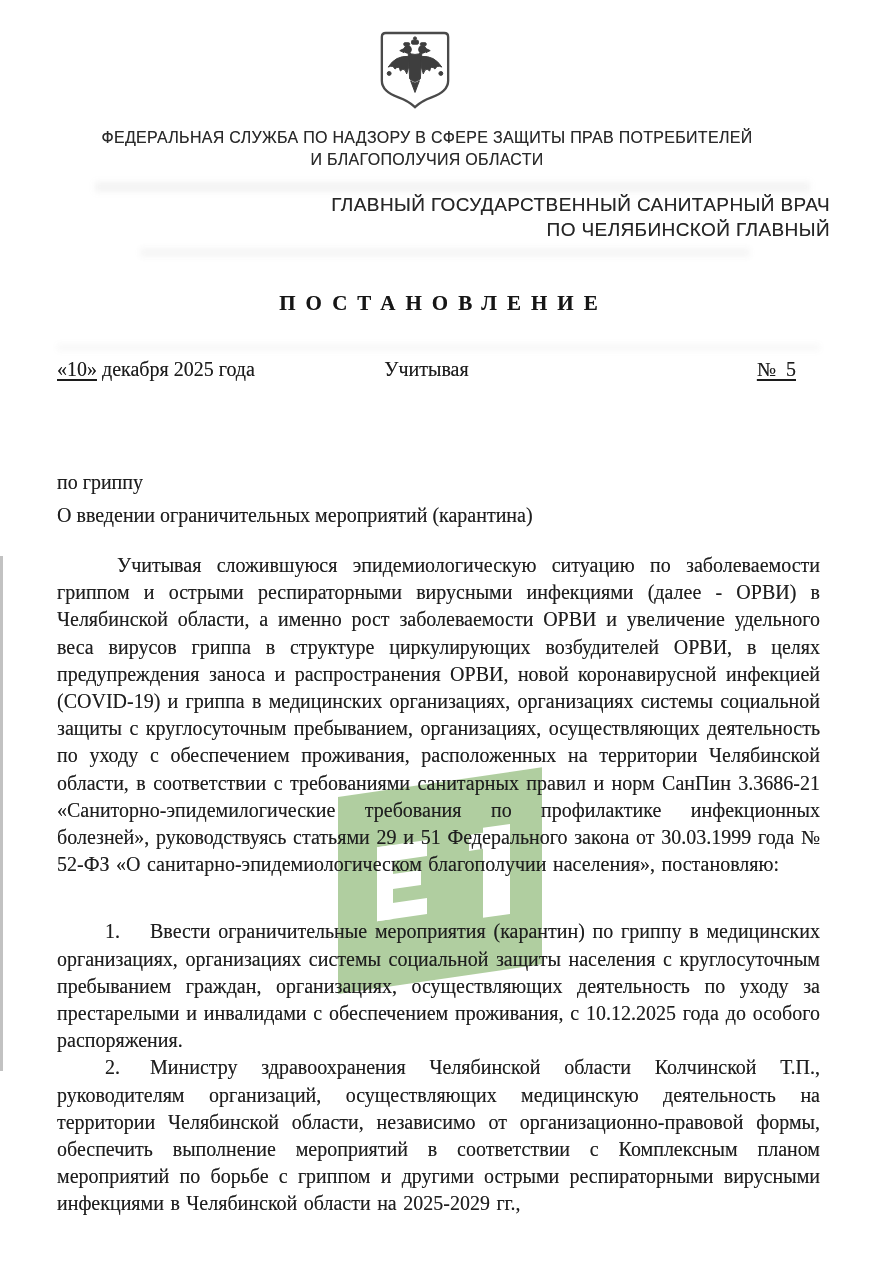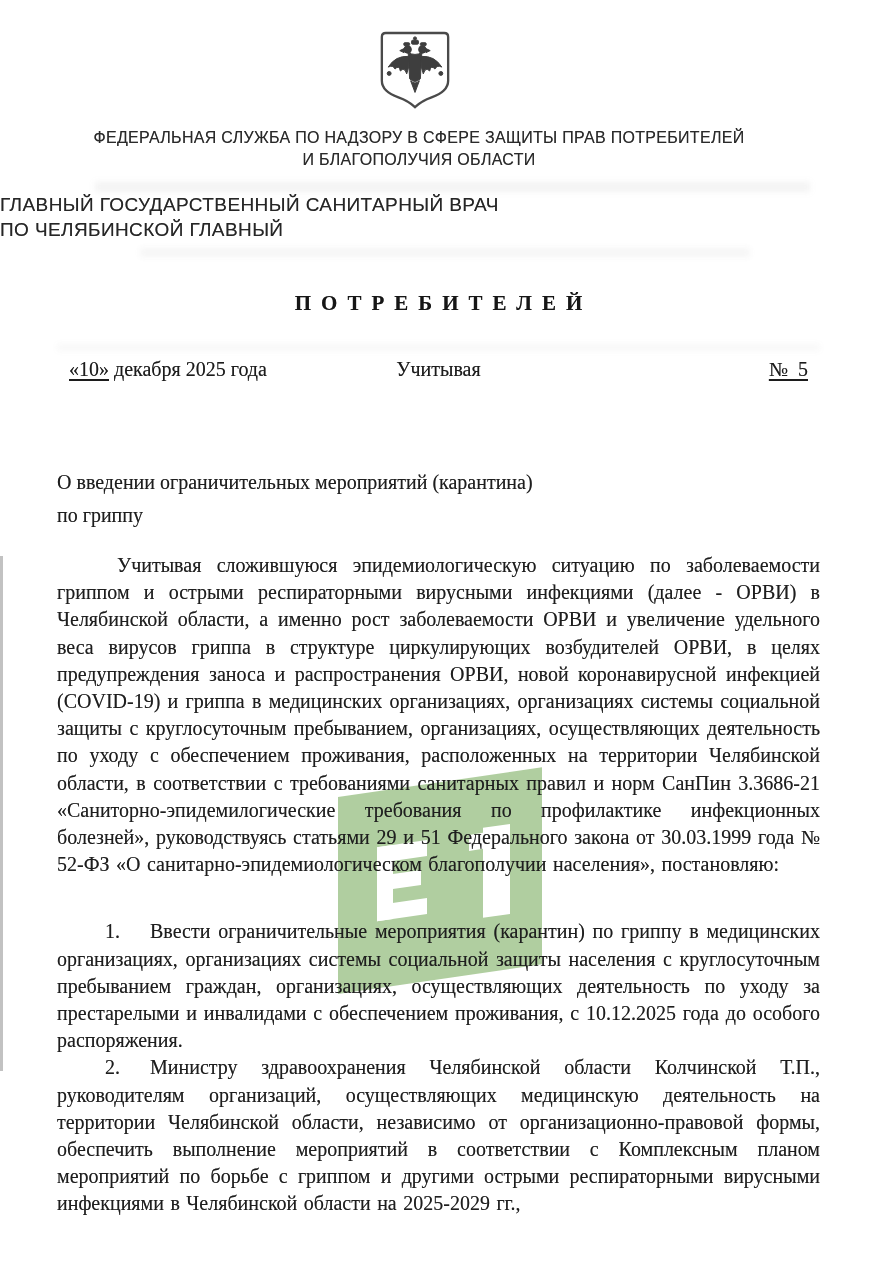--- a/index.html
+++ b/index.html
@@ -20,32 +20,32 @@
   .streak.s2{left:140px;top:248px;width:610px;height:9px;opacity:.8;}
   .streak.s3{left:57px;top:344px;width:763px;height:7px;opacity:.6;}
   .edge-line{position:absolute;left:0;top:556px;width:3px;height:515px;
              background:rgba(80,80,80,0.35);filter:blur(0.6px);z-index:0;}
 
   
   .content{position:absolute;inset:0;z-index:2;}
 
   .emblem{position:absolute;left:376px;top:30px;width:78px;height:82px;}
 
-  .agency{position:absolute;left:4px;top:127px;width:830px;text-align:center;
+  .agency{position:absolute;left:12px;top:127px;width:830px;text-align:center;
           font-family:"Liberation Sans", sans-serif;font-size:16px;line-height:22px;
           color:#2a2a2a;letter-spacing:0.3px;}
-  .authority{position:absolute;left:0;top:192px;width:830px;text-align:left;
+  .authority{position:absolute;left:0;top:192px;width:830px;text-align:right;
           font-family:"Liberation Sans", sans-serif;font-size:19px;line-height:25px;
           color:#262626;letter-spacing:0.4px;}
 
   .doc-title{position:absolute;left:57px;top:291px;width:763px;text-align:center;
           font-size:21px;font-weight:bold;letter-spacing:10px;text-indent:10px;color:#161616;}
 
   .date-row{position:absolute;left:57px;top:358px;width:763px;display:flex;
-          font-size:20px;color:#1c1c1c;margin-left:12px;}
+          font-size:20px;color:#1c1c1c;}
   .date-row .left{flex:1;text-align:left;}
   .date-row .mid{flex:1;text-align:center;}
   .date-row .right{flex:1;text-align:right;padding-right:24px;}
   .u{text-decoration:underline;text-underline-offset:3px;}
 
   .subject{position:absolute;left:57px;top:466px;width:680px;font-size:20px;line-height:33px;}
 
   .body-block{position:absolute;left:57px;top:552px;width:763px;
           font-size:20px;line-height:27.2px;word-spacing:1.5px;}
   .para{margin:0;text-align:justify;text-align-last:left;}
@@ -108,35 +108,35 @@
 
     <div class="agency txt">
       <div>ФЕДЕРАЛЬНАЯ СЛУЖБА ПО НАДЗОРУ В СФЕРЕ ЗАЩИТЫ ПРАВ ПОТРЕБИТЕЛЕЙ</div>
       <div>И  БЛАГОПОЛУЧИЯ ОБЛАСТИ</div>
     </div>
     <div class="authority txt">
       <div>ГЛАВНЫЙ ГОСУДАРСТВЕННЫЙ САНИТАРНЫЙ ВРАЧ</div>
       <div>ПО ЧЕЛЯБИНСКОЙ ГЛАВНЫЙ</div>
     </div>
 
-    <div class="doc-title txt">ПОТРЕБИТЕЛЕЙ</div>
+    <div class="doc-title txt">ПОСТАНОВЛЕНИЕ</div>
 
     <div class="date-row txt">
       <div class="left">
         <span class="u">«10»</span><span>&nbsp;декабря 2025 года</span>
       </div>
       <div class="mid">Учитывая</div>
       <div class="right">
         <span class="u">№&nbsp;&nbsp;5</span>
       </div>
     </div>
 
     <div class="subject txt">
+      <div>по гриппу</div>
       <div>О введении ограничительных мероприятий (карантина)</div>
-      <div>по гриппу</div>
     </div>
 
     <div class="body-block txt">
       <p class="para preamble">Учитывая сложившуюся эпидемиологическую ситуацию по заболеваемости гриппом и острыми респираторными вирусными инфекциями (далее - ОРВИ) в Челябинской области, а именно рост заболеваемости ОРВИ и увеличение удельного веса вирусов гриппа в структуре циркулирующих возбудителей ОРВИ, в целях предупреждения заноса и распространения ОРВИ, новой коронавирусной инфекцией (COVID-19) и гриппа в медицинских организациях, организациях системы социальной защиты с круглосуточным пребыванием, организациях, осуществляющих деятельность по уходу с обеспечением проживания, расположенных на территории Челябинской области, в соответствии с требованиями санитарных правил и норм СанПин 3.3686-21 «Саниторно-эпидемилогические требования по профилактике инфекционных болезней», руководствуясь статьями 29 и 51 Федерального закона от 30.03.1999 года № 52-ФЗ «О санитарно-эпидемиологическом благополучии населения», постановляю:</p>
       <p class="para item"><span>1.</span><span class="itab"></span><span>Ввести ограничительные мероприятия (карантин) по гриппу в медицинских организациях, организациях системы социальной защиты населения с круглосуточным пребыванием граждан, организациях, осуществляющих деятельность по уходу за престарелыми и инвалидами с обеспечением проживания, с 10.12.2025 года до особого распоряжения.</span></p>
       <p class="para item"><span>2.</span><span class="itab"></span><span>Министру здравоохранения Челябинской области Колчинской Т.П., руководителям организаций, осуществляющих медицинскую  деятельность на территории Челябинской области, независимо от организационно-правовой формы, обеспечить выполнение мероприятий в соответствии  с Комплексным планом мероприятий по борьбе с гриппом и другими острыми респираторными вирусными инфекциями в Челябинской области на 2025-2029 гг.,</span></p>
     </div>
 
   </div>
 </div>

